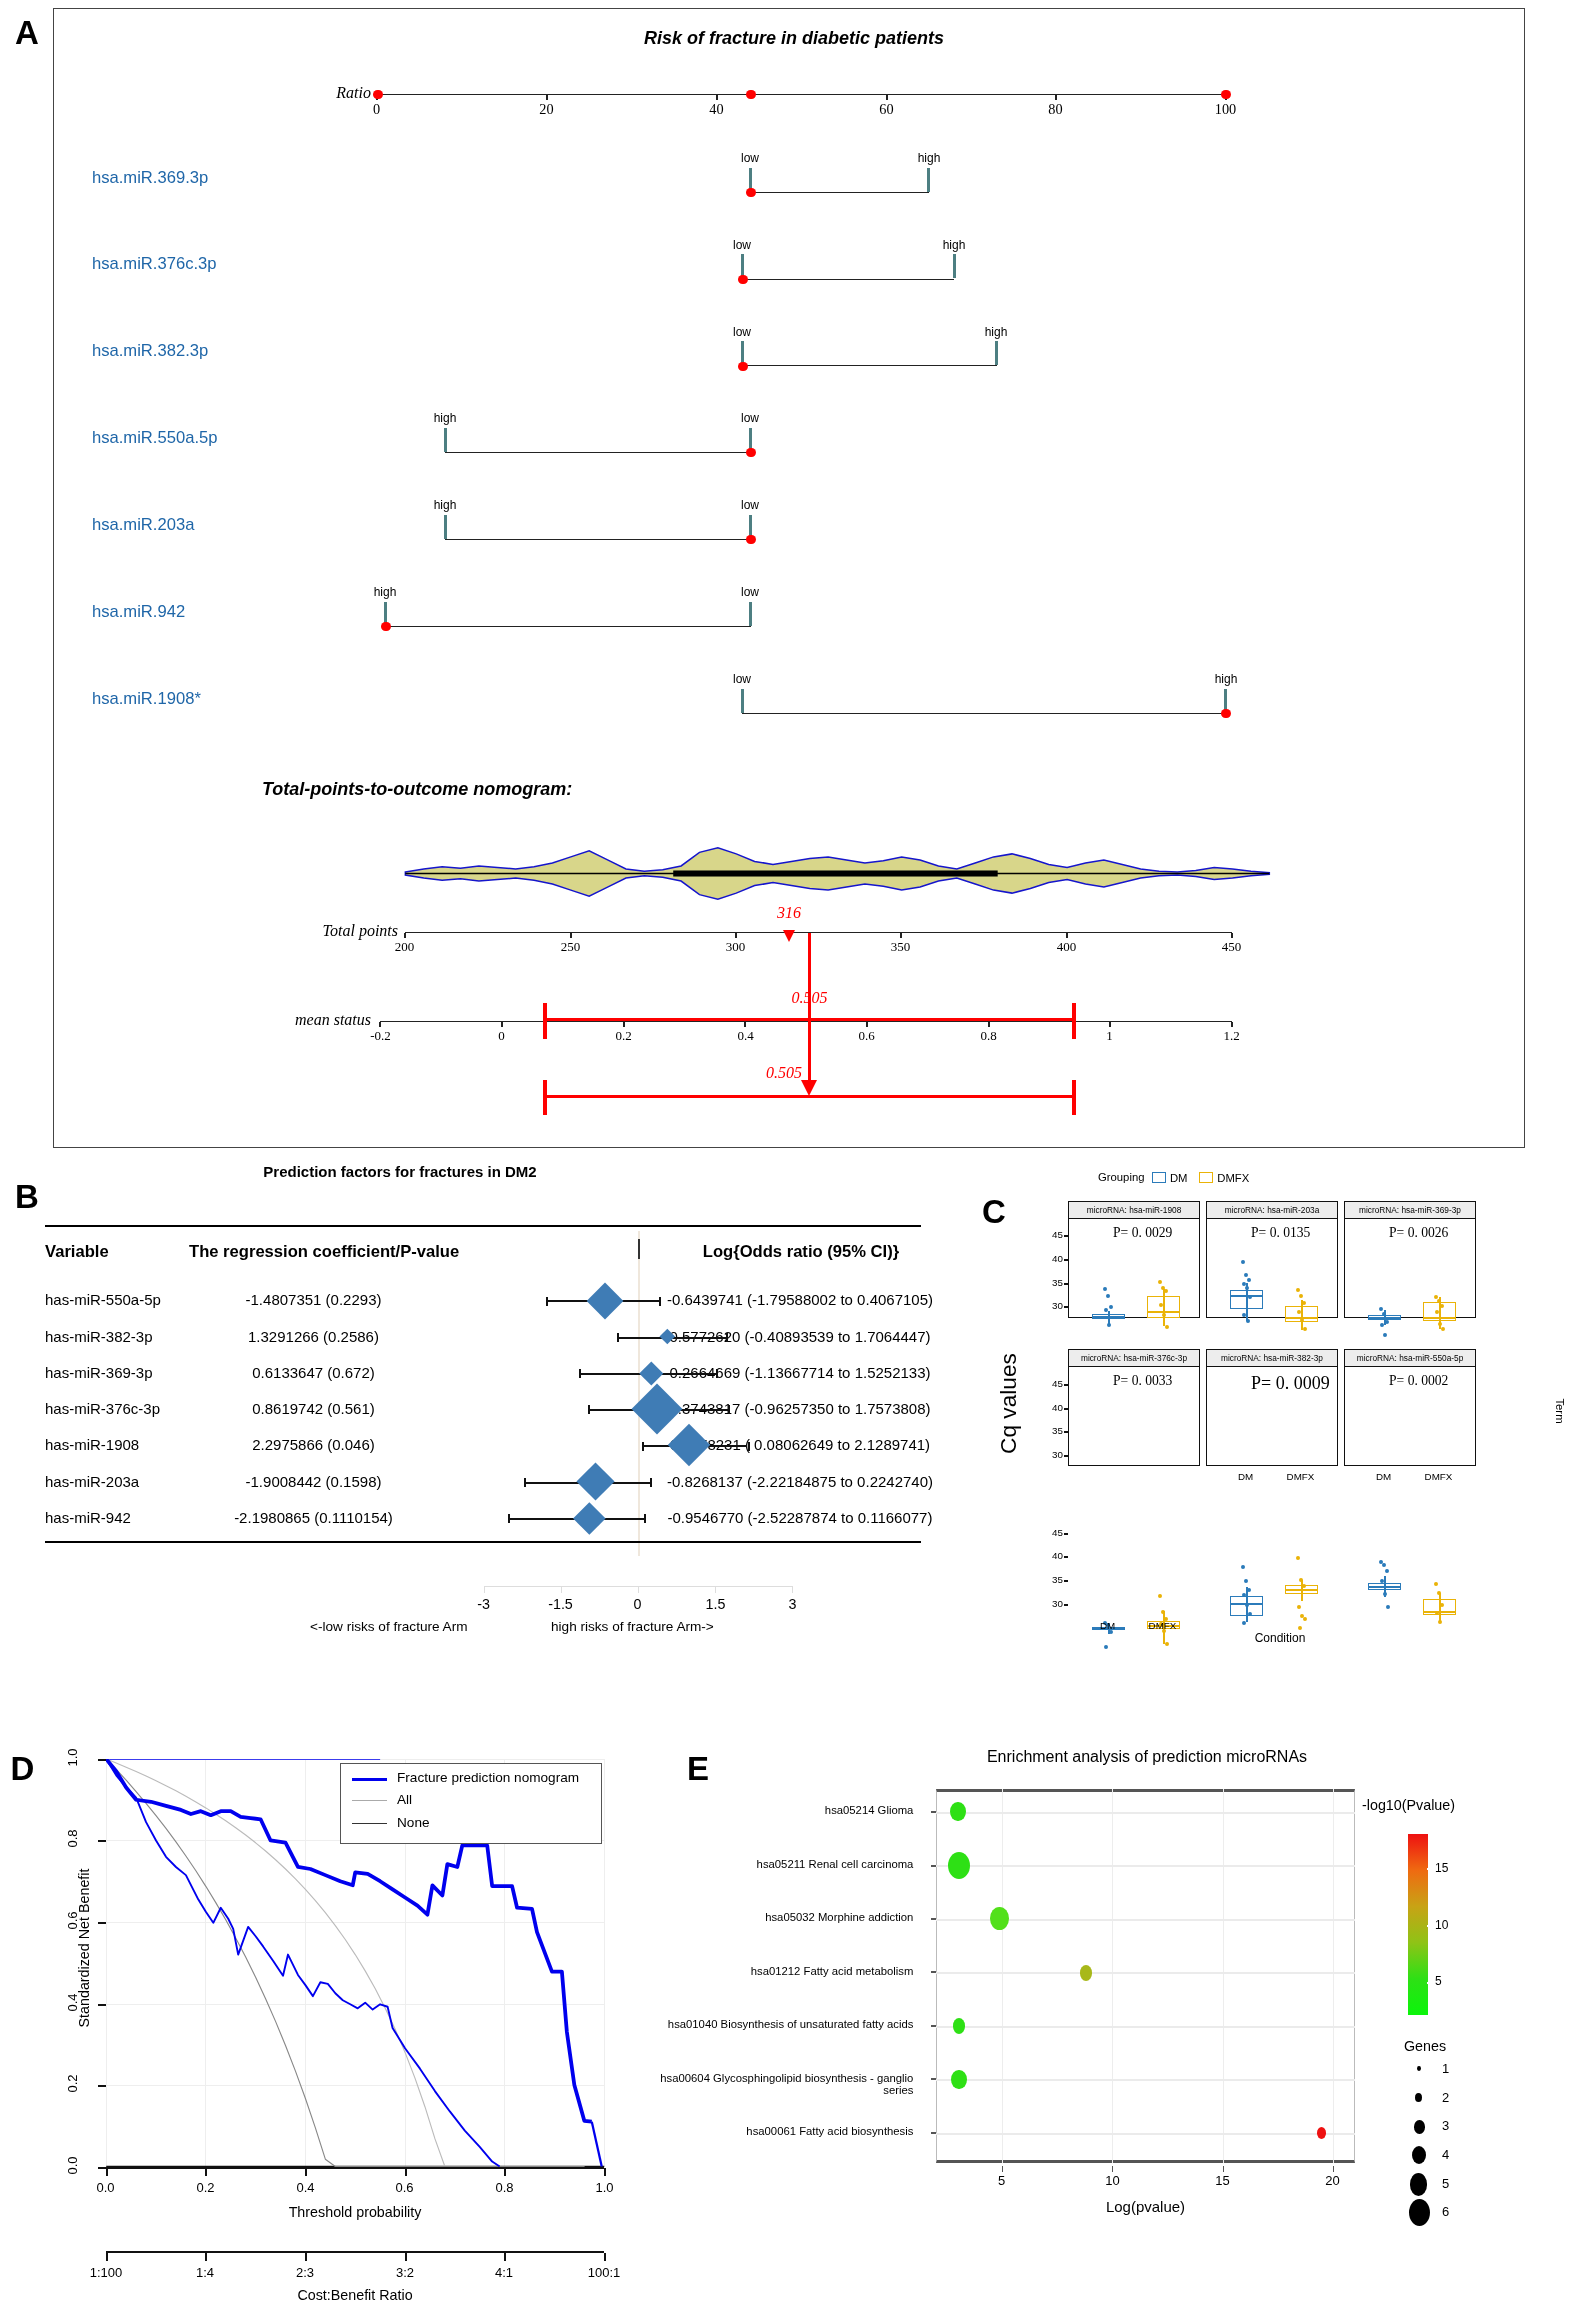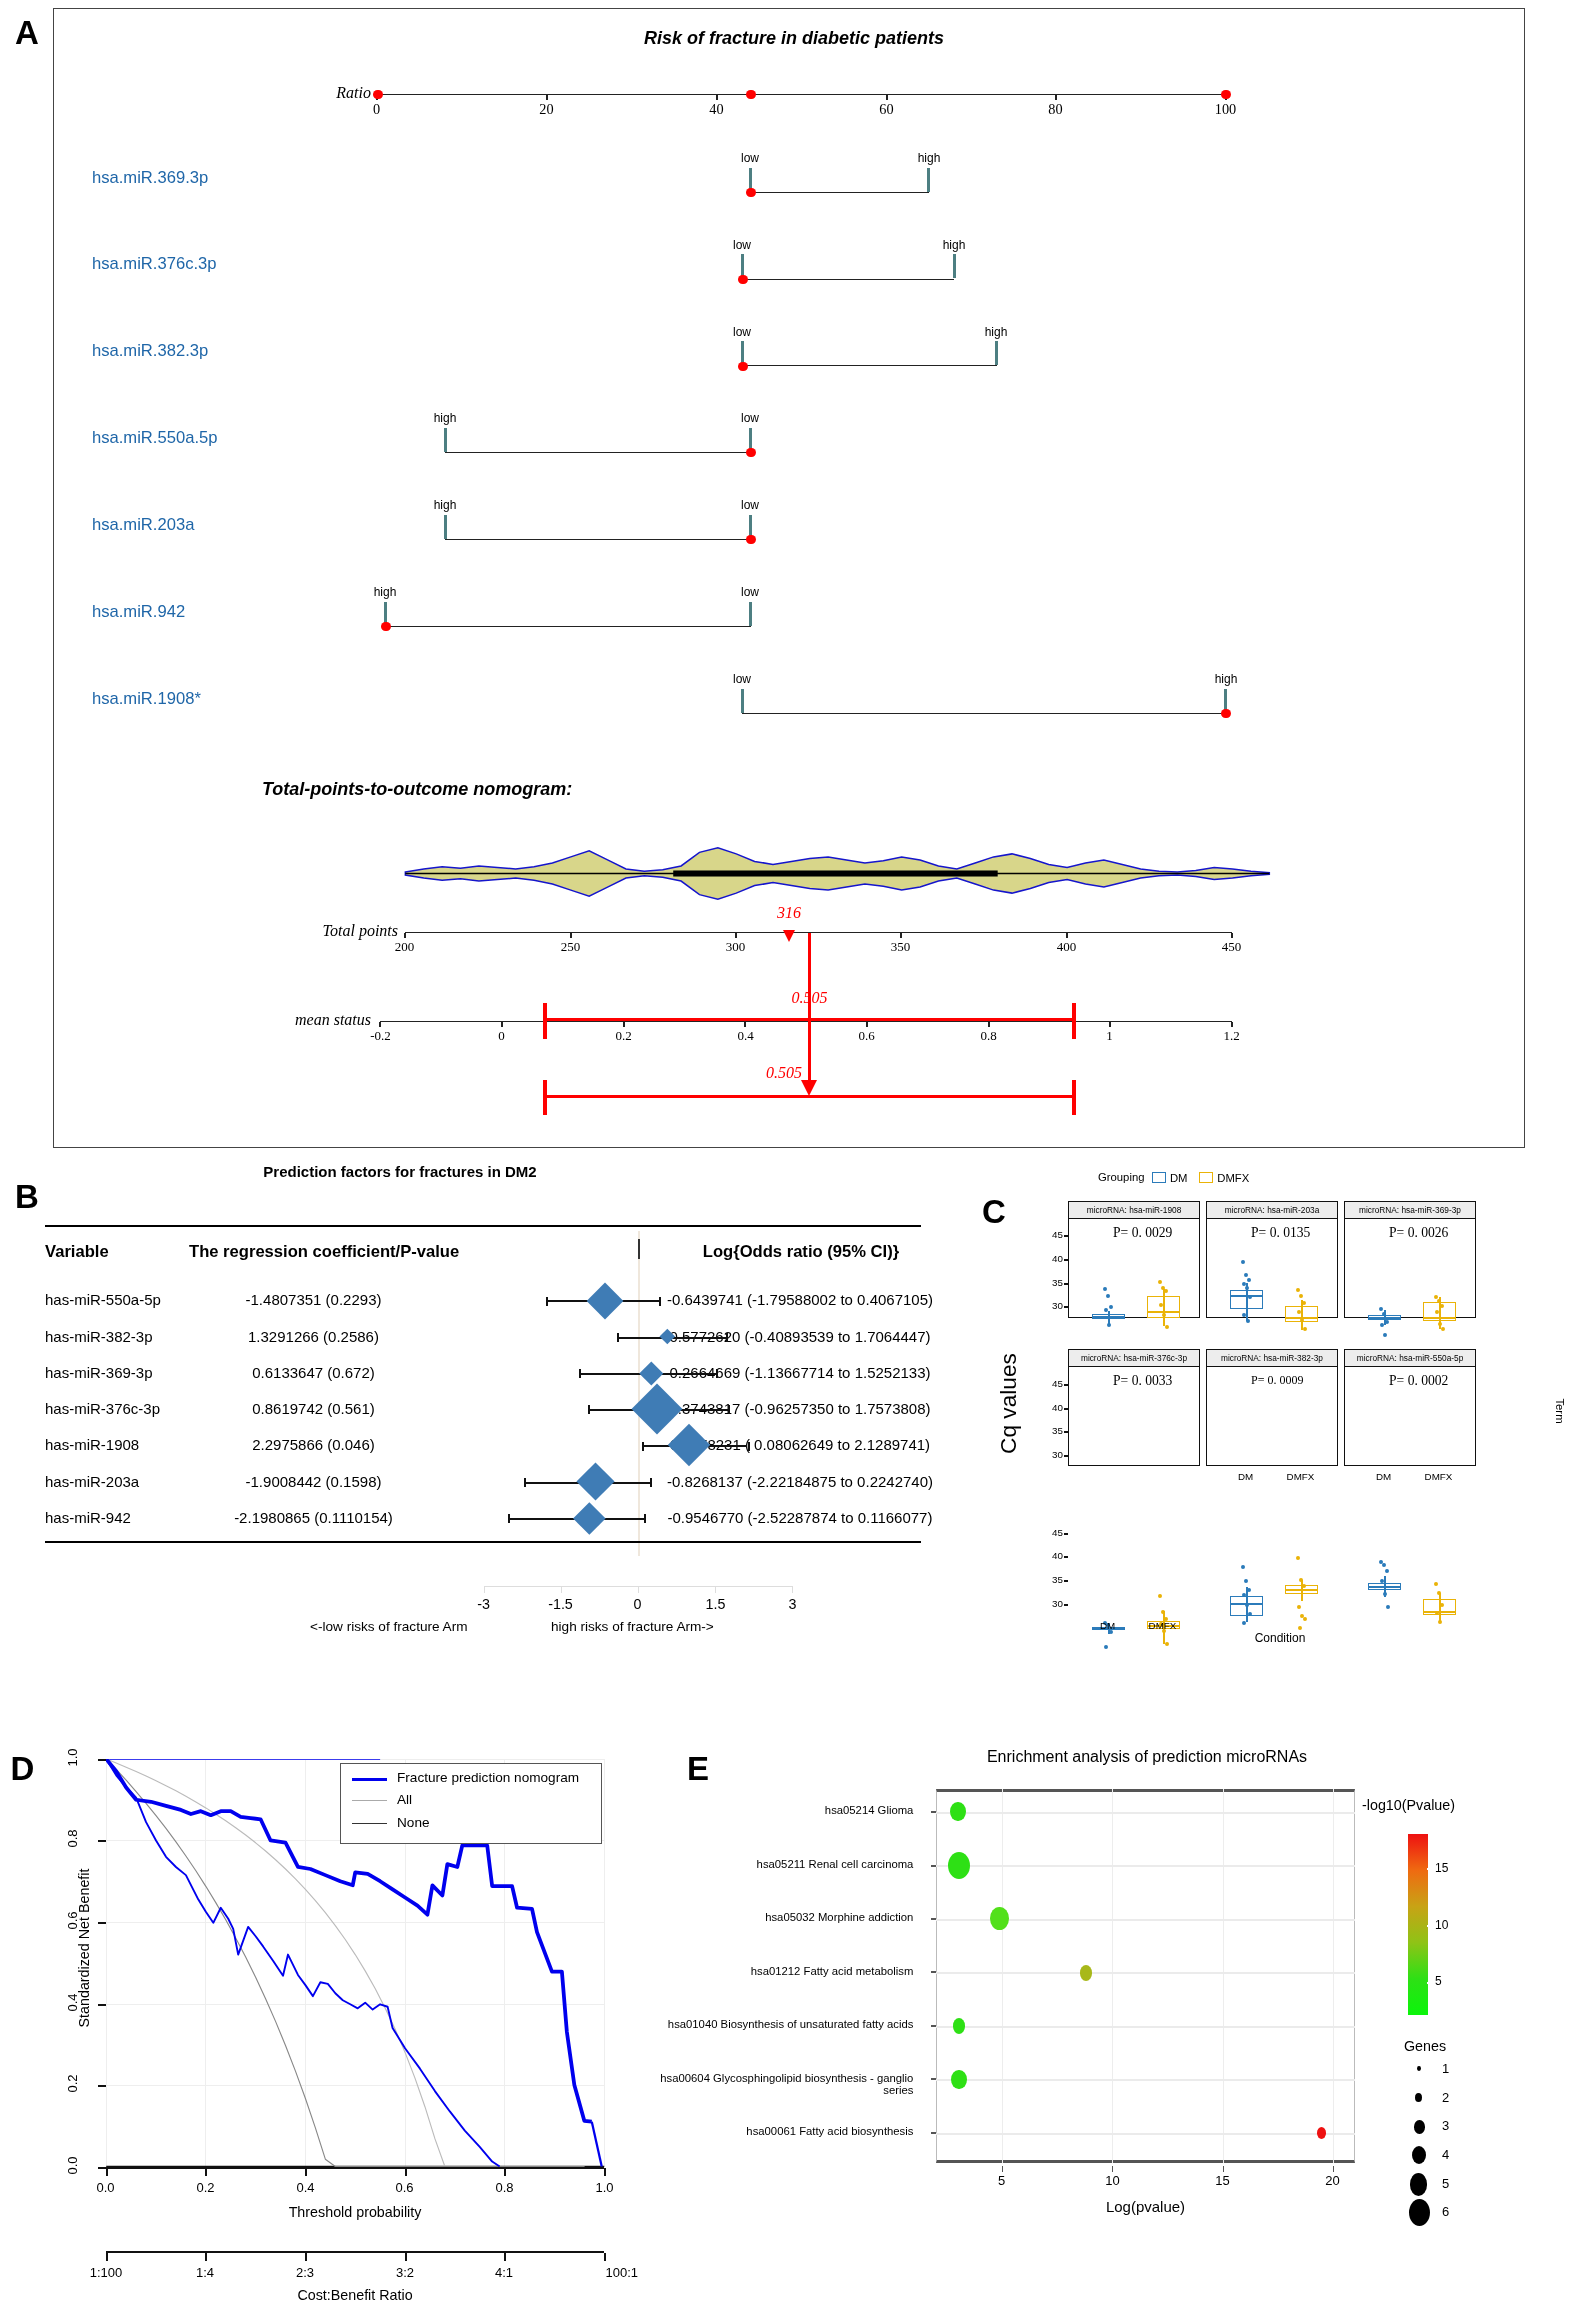--- a/index.html
+++ b/index.html
@@ -367,21 +367,21 @@
     <div class="ytick" style="left: 72px; top: 215px; width: 21px;">45</div>
     <div style="position: absolute; left: 94px; top: 221px; width: 3.8px; height: 1.5px; background: rgb(17, 17, 17);"></div>
     <div class="ytick" style="left: 72px; top: 239px; width: 21px;">40</div>
     <div style="position: absolute; left: 94px; top: 245px; width: 3.8px; height: 1.5px; background: rgb(17, 17, 17);"></div>
     <div class="ytick" style="left: 72px; top: 262px; width: 21px;">35</div>
     <div style="position: absolute; left: 94px; top: 268px; width: 3.8px; height: 1.5px; background: rgb(17, 17, 17);"></div>
     <div class="ytick" style="left: 72px; top: 286px; width: 21px;">30</div>
     <div style="position: absolute; left: 94px; top: 292px; width: 3.8px; height: 1.5px; background: rgb(17, 17, 17);"></div>
     <div class="facet" style="left: 236px; top: 186px; width: 132px; height: 117px;">
       <div class="facet-strip">microRNA: hsa-miR-382-3p</div>
-      <div class="pval" style="left: 44px; top: 22.7px; font-size: 12px;">P= 0. 0009</div>
+      <div class="pval" style="left: 44px; top: 22.7px; font-size: 18px;">P= 0. 0009</div>
       <div class="whDM" style="left: 39px; top: 237px; height: 35px;"></div>
       <div class="boxDM" style="left: 22.7px; top: 246px; width: 33px; height: 20px;"></div>
       <div class="medDM" style="left: 22.7px; top: 253px; width: 33px;"></div>
       <div class="ptDM" style="left: 34px; top: 215px;"></div>
       <div class="ptDM" style="left: 37px; top: 229px;"></div>
       <div class="ptDM" style="left: 40px; top: 238px;"></div>
       <div class="ptDM" style="left: 35px; top: 243px;"></div>
       <div class="ptDM" style="left: 38px; top: 253px;"></div>
       <div class="ptDM" style="left: 41px; top: 262px;"></div>
       <div class="ptDM" style="left: 35px; top: 271px;"></div>
@@ -488,21 +488,21 @@
     <div class="d-lab" style="left: 72px; top: 574px; width: 68px; text-align: center;">1:100</div>
     <div class="d-axis" style="left: 205px; top: 562px; width: 1.5px; height: 7.6px;"></div>
     <div class="d-lab" style="left: 171px; top: 574px; width: 68px; text-align: center;">1:4</div>
     <div class="d-axis" style="left: 305px; top: 562px; width: 1.5px; height: 7.6px;"></div>
     <div class="d-lab" style="left: 271px; top: 574px; width: 68px; text-align: center;">2:3</div>
     <div class="d-axis" style="left: 405px; top: 562px; width: 1.5px; height: 7.6px;"></div>
     <div class="d-lab" style="left: 371px; top: 574px; width: 68px; text-align: center;">3:2</div>
     <div class="d-axis" style="left: 504px; top: 562px; width: 1.5px; height: 7.6px;"></div>
     <div class="d-lab" style="left: 470px; top: 574px; width: 68px; text-align: center;">4:1</div>
     <div class="d-axis" style="left: 604px; top: 562px; width: 1.5px; height: 7.6px;"></div>
-    <div class="d-lab" style="left: 570px; top: 574px; width: 68px; text-align: right;">100:1</div>
+    <div class="d-lab" style="left: 570px; top: 574px; width: 68px; text-align: center;">100:1</div>
     <div class="d-lab" style="left: 83px; top: 596px; width: 544px; text-align: center; font-size: 14.3px;">Cost:Benefit Ratio</div>
     <div class="d-legendbox" style="left: 340px; top: 72px; width: 260px; height: 79px;"></div>
     <div style="position: absolute; left: 352px; top: 87px; width: 35px; height: 3px; background: rgb(0, 0, 238);"></div>
     <div class="d-lab" style="left: 397px; top: 79px; font-size: 13.6px;">Fracture prediction nomogram</div>
     <div style="position: absolute; left: 352px; top: 109px; width: 35px; height: 0.8px; background: rgb(170, 170, 170);"></div>
     <div class="d-lab" style="left: 397px; top: 101px; font-size: 13.6px;">All</div>
     <div style="position: absolute; left: 352px; top: 132px; width: 35px; height: 0.8px; background: rgb(51, 51, 51);"></div>
     <div class="d-lab" style="left: 397px; top: 124px; font-size: 13.6px;">None</div>
   </div>
 

